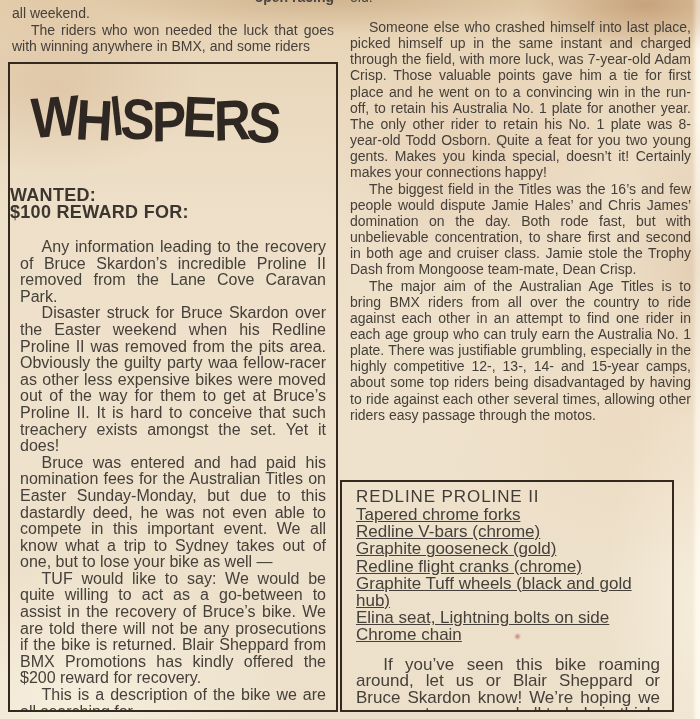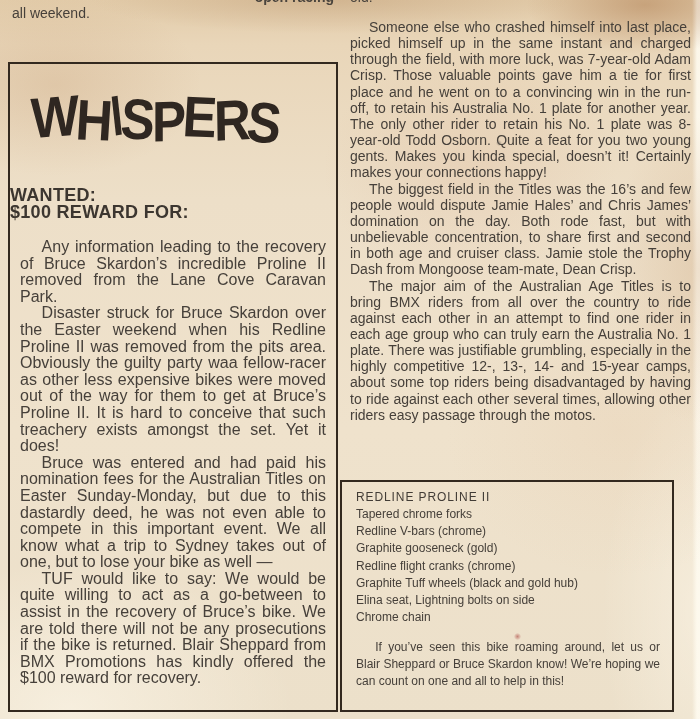--- a/index.html
+++ b/index.html
@@ -50,40 +50,41 @@
   .logo span:nth-child(5){transform:rotate(-2deg) translateY(4px);}
   .logo span:nth-child(6){transform:rotate(2deg);}
   .logo span:nth-child(7){transform:translateY(3px) rotate(-3deg);}
   .logo span:nth-child(8){transform:rotate(5deg) translateY(5px);}
   .wanted{margin-top:44px;text-align:left;font-weight:bold;font-size:18px;line-height:17px;color:#3c3630;letter-spacing:.3px;}
   .box-body{margin:18px 10px 0 10px;font-size:16px;line-height:16.6px;}
   
   .redline-box{
     position:absolute;left:340px;top:480px;width:334px;height:232px;
     border:2px solid #33291f;overflow:hidden;box-sizing:border-box;
-    padding:6px 12px 0 14px;font-size:12px;
+    padding:6px 12px 0 14px;font-size:17px;
   }
   .redline-title{letter-spacing:.9px;line-height:18px;color:#423c36;}
-  .redline-item{line-height:17.2px;}
+  .redline-item{line-height:17.2px;text-decoration:underline;}
   .redline-para{margin-top:13px;line-height:16.6px;text-indent:1.6em;}
   
   .dot{position:absolute;border-radius:50%;}
   .dot-pink{left:514px;top:633px;width:7px;height:7px;background:radial-gradient(circle,#c58377 0%,rgba(197,131,119,0) 75%);}
   .dot-gray{left:496px;top:140px;width:6px;height:6px;background:radial-gradient(circle,rgba(120,110,100,.6) 0%,rgba(120,110,100,0) 75%);}
 </style>
 </head>
 <body>
 
 <div class="page">
 
   <div class="col-left-top">
     <div class="cut-line">
       <span class="t">open racing</span>
     </div>
     <div>all weekend.</div>
+    <p class="justify">The riders who won needed the luck that goes with winning anywhere in BMX, and some riders</p>
   </div>
 
   <div class="col-right justify">
     <div class="cut-line">
       <span class="t">old.</span>
     </div>
     <p class="firstpara">Someone else who crashed himself into last place, picked himself up in the same instant and charged through the field, with more luck, was 7-year-old Adam Crisp. Those valuable points gave him a tie for first place and he went on to a convincing win in the run-off, to retain his Australia No. 1 plate for another year. The only other rider to retain his No. 1 plate was 8-year-old Todd Osborn. Quite a feat for you two young gents. Makes you kinda special, doesn’t it! Certainly makes your connections happy!</p>
     <p>The biggest field in the Titles was the 16’s and few people would dispute Jamie Hales’ and Chris James’ domination on the day. Both rode fast, but with unbelievable concentration, to share first and second in both age and cruiser class. Jamie stole the Trophy Dash from Mongoose team-mate, Dean Crisp.</p>
     <p>The major aim of the Australian Age Titles is to bring BMX riders from all over the country to ride against each other in an attempt to find one rider in each age group who can truly earn the Australia No. 1 plate. There was justifiable grumbling, especially in the highly competitive 12-, 13-, 14- and 15-year camps, about some top riders being disadvantaged by having to ride against each other several times, allowing other riders easy passage through the motos.</p>
   </div>
@@ -91,21 +92,22 @@
   <div class="whispers-box">
     <div class="logo"><span>W</span><span>H</span><span>I</span><span>S</span><span>P</span><span>E</span><span>R</span><span>S</span></div>
     <div class="wanted">
       <div>WANTED:</div>
       <div>$100 REWARD FOR:</div>
     </div>
     <div class="box-body justify">
       <p>Any information leading to the recovery of Bruce Skardon’s incredible Proline II removed from the Lane Cove Caravan Park.</p>
       <p>Disaster struck for Bruce Skardon over the Easter weekend when his Redline Proline II was removed from the pits area. Obviously the guilty party waa fellow-racer as other less expensive bikes were moved out of the way for them to get at Bruce’s Proline II. It is hard to conceive that such treachery exists amongst the set. Yet it does!</p>
       <p>Bruce was entered and had paid his nomination fees for the Australian Titles on Easter Sunday-Monday, but due to this dastardly deed, he was not even able to compete in this important event. We all know what a trip to Sydney takes out of one, but to lose your bike as well —</p>
-      <p>TUF would like to say: We would be quite willing to act as a go-between to assist in the recovery of Bruce’s bike. We are told there will not be any prosecutions if the bike is returned. Blair Sheppard from BMX Promotions has kindly offered the $100 reward for recovery.</p>
+      <p>TUF would like to say: We would be quite willing to act as a go-between to assist in the recovery of Bruce’s bike. We are told there will not be any prosecutions if the bike is returned. Blair Sheppard from BMX Promotions has kindly offered the $200 reward for recovery.</p>
+      <p>This is a description of the bike we are all searching for.</p>
     </div>
   </div>
 
   <div class="redline-box">
     <div class="redline-title">REDLINE PROLINE II</div>
     <div class="redline-item">Tapered chrome forks</div>
     <div class="redline-item">Redline V-bars (chrome)</div>
     <div class="redline-item">Graphite gooseneck (gold)</div>
     <div class="redline-item">Redline flight cranks (chrome)</div>
     <div class="redline-item">Graphite Tuff wheels (black and gold hub)</div>

